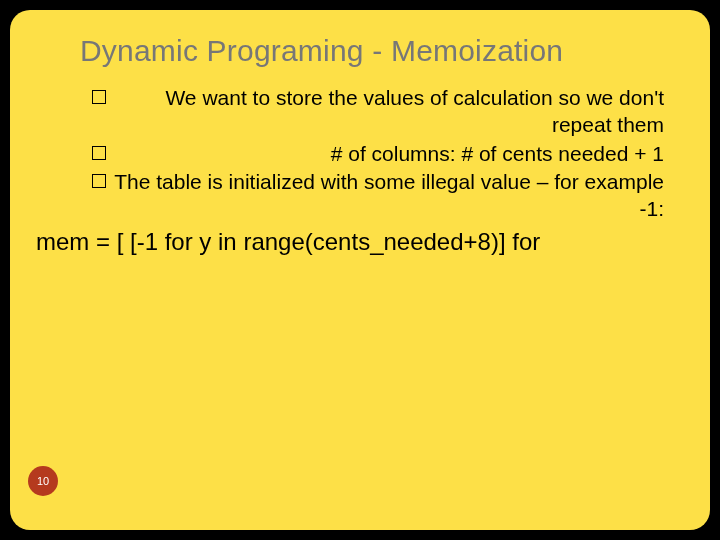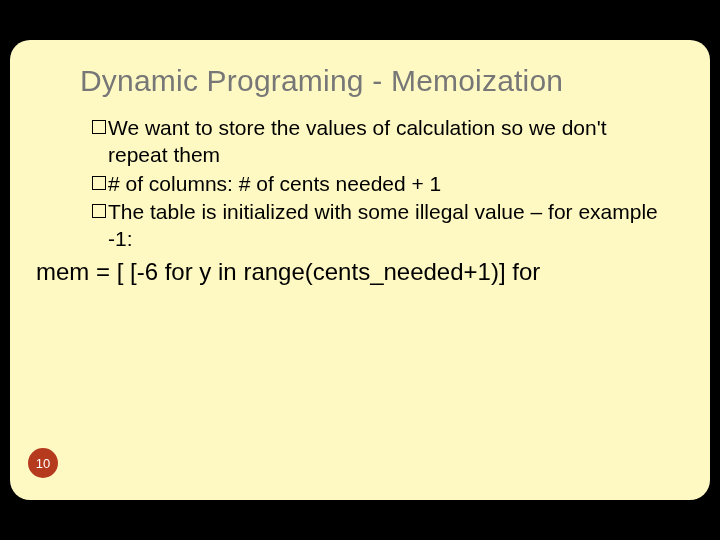--- a/index.html
+++ b/index.html
@@ -6,22 +6,22 @@
   html, body { width: 720px; height: 540px; overflow: hidden; }
   body {
     background: #000;
     font-family: Arial, Helvetica, sans-serif;
     display: flex;
     align-items: center;
     justify-content: center;
   }
   .slide {
     width: 700px;
-    height: 460px;
-    background: #fef9c3;
+    height: 520px;
+    background: #fde047;
     border-radius: 20px;
     padding: 24px 26px 14px 26px;
     position: relative;
   }
   .title {
     font-size: 30px;
     color: #777;
     font-weight: 400;
     margin-left: 44px;
     margin-bottom: 16px;
@@ -31,20 +31,21 @@
     margin-left: 56px;
     margin-right: 20px;
   }
   .bullet-row {
     display: flex;
     align-items: flex-start;
     font-size: 21px;
     color: #000;
     line-height: 1.3;
     margin-bottom: 1px;
+    text-align: right;
   }
   .bullet-icon {
     width: 14px;
     height: 14px;
     border: 1.5px solid #000;
     flex: 0 0 14px;
     margin-top: 6px;
     margin-right: 2px;
   }
   .bullet-text { flex: 1; }
@@ -53,27 +54,27 @@
     margin-top: 4px;
     margin-left: 0;
     font-size: 24px;
     color: #000;
     line-height: 1.3;
   }
   .code-block .line2 { padding-left: 196px; }
   .page-badge {
     position: absolute;
     left: 18px;
-    bottom: 22px;
+    bottom: 34px;
     width: 30px;
     height: 30px;
     border-radius: 50%;
     background: #b53a1e;
     color: #fff;
-    font-size: 13px;
+    font-size: 11px;
     display: flex;
     align-items: center;
     justify-content: center;
   }
 </style>
 </head>
 <body>
 
 <div class="slide">
 
@@ -88,18 +89,18 @@
       <span class="bullet-icon"></span>
       <span class="bullet-text"><span># of columns: # of cents needed + 1</span><span class="italic"></span><span></span></span>
     </div>
     <div class="bullet-row">
       <span class="bullet-icon"></span>
       <span class="bullet-text"><span>The table is initialized with some illegal value – for example -1:</span><span class="italic"></span><span></span></span>
     </div>
   </div>
 
   <div class="code-block">
-    <div>mem = [  [-6 for y in range(cents_needed+1)] for</div>
+    <div>mem = [  [-1 for y in range(cents_needed+8)] for</div>
   </div>
 
   <div class="page-badge">10</div>
 
 </div>
 
 </body></html>

